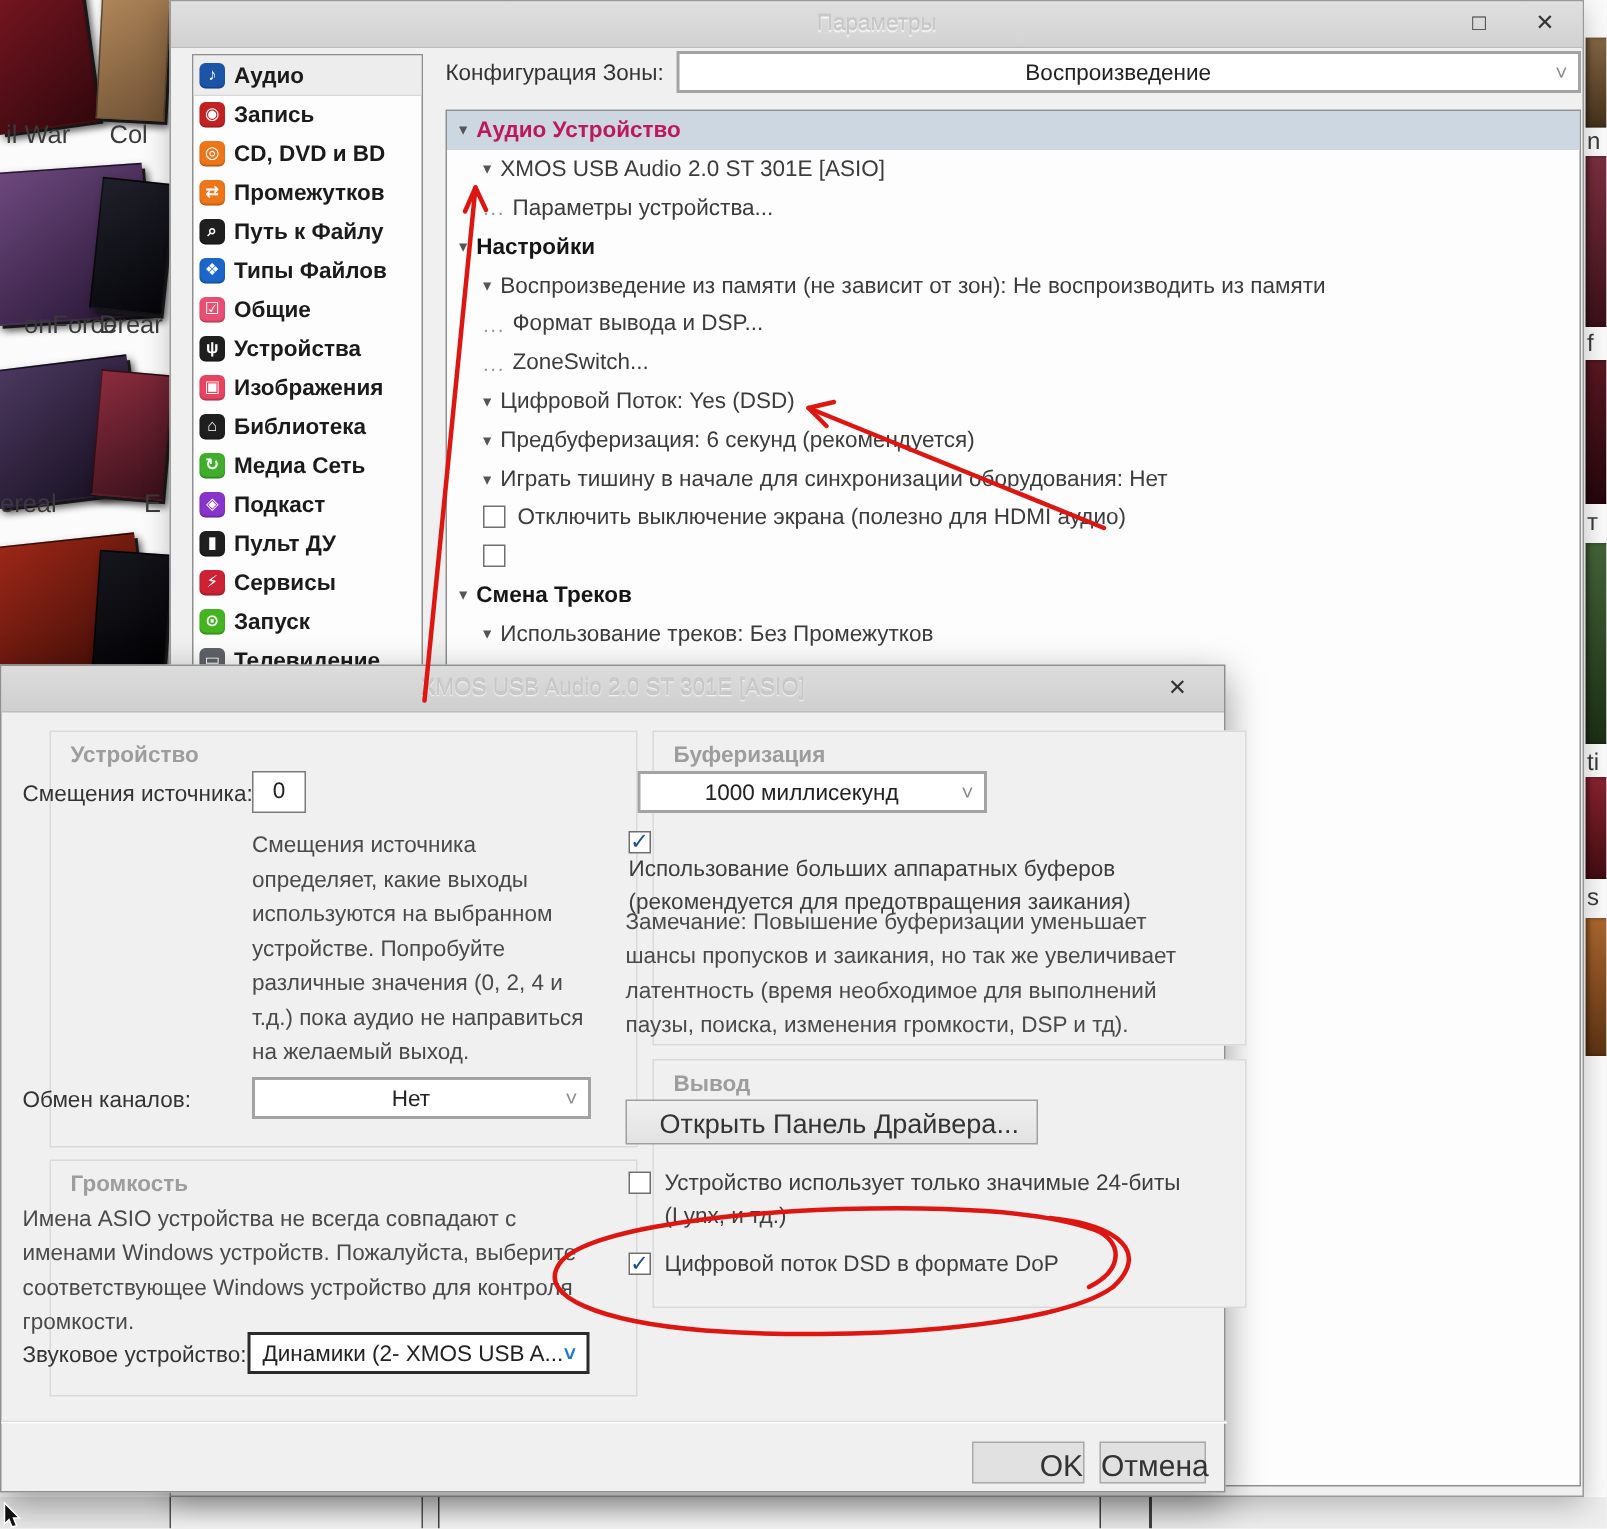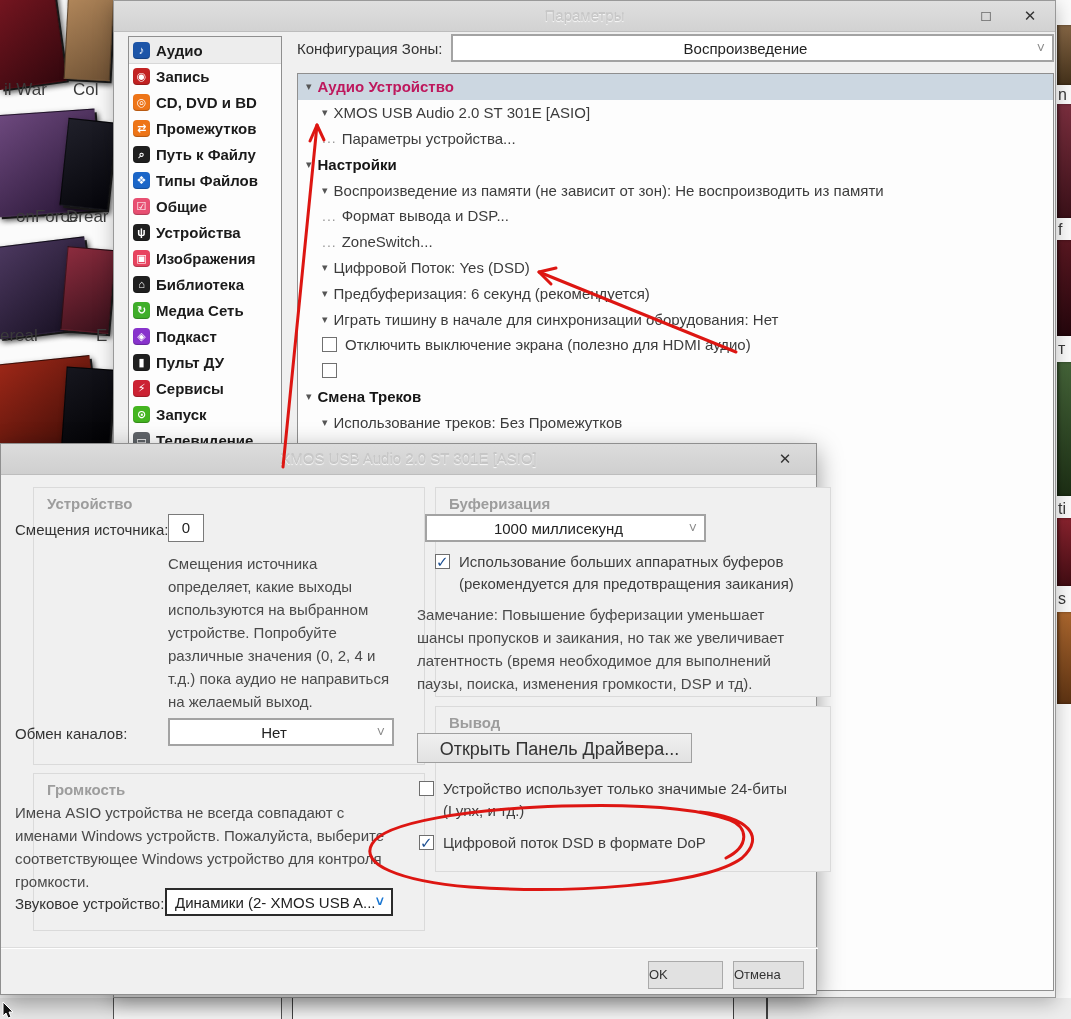--- a/index.html
+++ b/index.html
@@ -76,22 +76,22 @@
     font-size:15px;color:#222;text-align:center;padding-top:4px;}
   .cb-row{position:absolute;display:flex;font-size:15px;color:#3e3e3e;line-height:22px;}
   .cb-box{width:15px;height:15px;background:#fff;border:1px solid #6e6e6e;box-sizing:border-box;
     margin:3px 9px 0 0;flex:0 0 15px;position:relative;}
   .cb-box.checked::after{content:"✓";position:absolute;left:0px;top:-4px;
     color:#1d4f91;font-size:15px;font-weight:bold;}
   .push-btn{position:absolute;background:linear-gradient(#f0f0f0,#e2e2e2);
     border:1px solid #9f9f9f;box-sizing:border-box;font-size:18px;color:#333;
     text-align:center;padding:5px 0 0 10px;}
   .dlg-btn{position:absolute;top:517px;height:28px;background:#e1e1e1;
-    border:1px solid #aaa;box-sizing:border-box;font-size:13px;color:#333;
-    text-align:left;padding-top:5px;}
+    border:1px solid #aaa;box-sizing:border-box;font-size:20px;color:#333;
+    text-align:right;padding-top:5px;}
   #asio-sep{position:absolute;left:0;top:503px;width:817px;height:1px;background:#ddd;
     border-bottom:1px solid #fff;}
   .focus-dd{border-color:#2b2b2b;}
   .focus-dd .chev{color:#1976d2;font-weight:bold;}
   
   #annotations{position:absolute;left:0;top:0;z-index:50;pointer-events:none;}
   #cursor{position:absolute;left:2px;top:1001px;z-index:60;}
 </style>
 </head>
 <body>
@@ -331,25 +331,25 @@
   <div class="para" style="left:14px;top:357px;width:386px;">Имена ASIO устройства не всегда совпадают с именами Windows устройств. Пожалуйста, выберите соответствующее Windows устройство для контроля громкости.</div>
   <div class="fld-label" style="left:14px;top:451px;">Звуковое устройство:</div>
   <div class="dropdown focus-dd" style="left:164px;top:444px;width:228px;height:28px;">
     <span>Динамики (2- XMOS USB A...</span>
     <span class="chev">˅</span>
   </div>
 
   <div class="groupbox" style="left:410px;top:43px;width:396px;height:210px;">
     <div class="group-label">Буферизация</div>
   </div>
-  <div class="dropdown" style="left:424px;top:70px;width:281px;height:28px;">
+  <div class="dropdown" style="left:424px;top:70px;width:233px;height:28px;">
     <span>1000 миллисекунд</span>
     <span class="chev">˅</span>
   </div>
-  <div class="cb-row" style="left:434px;top:107px;width:370px;">
+  <div class="cb-row" style="left:418px;top:107px;width:370px;flex-direction:column;">
     <span class="cb-box checked"></span>
     <span>Использование больших аппаратных буферов (рекомендуется для предотвращения заикания)</span>
   </div>
   <div class="para" style="left:416px;top:159px;width:384px;">Замечание: Повышение буферизации уменьшает шансы пропусков и заикания, но так же увеличивает латентность (время необходимое для выполнений паузы, поиска, изменения громкости, DSP и тд).</div>
 
   <div class="groupbox" style="left:410px;top:262px;width:396px;height:166px;">
     <div class="group-label">Вывод</div>
   </div>
   <div class="push-btn" style="left:416px;top:289px;width:275px;height:30px;">Открыть Панель Драйвера...</div>
   <div class="cb-row" style="left:418px;top:334px;width:372px;">

